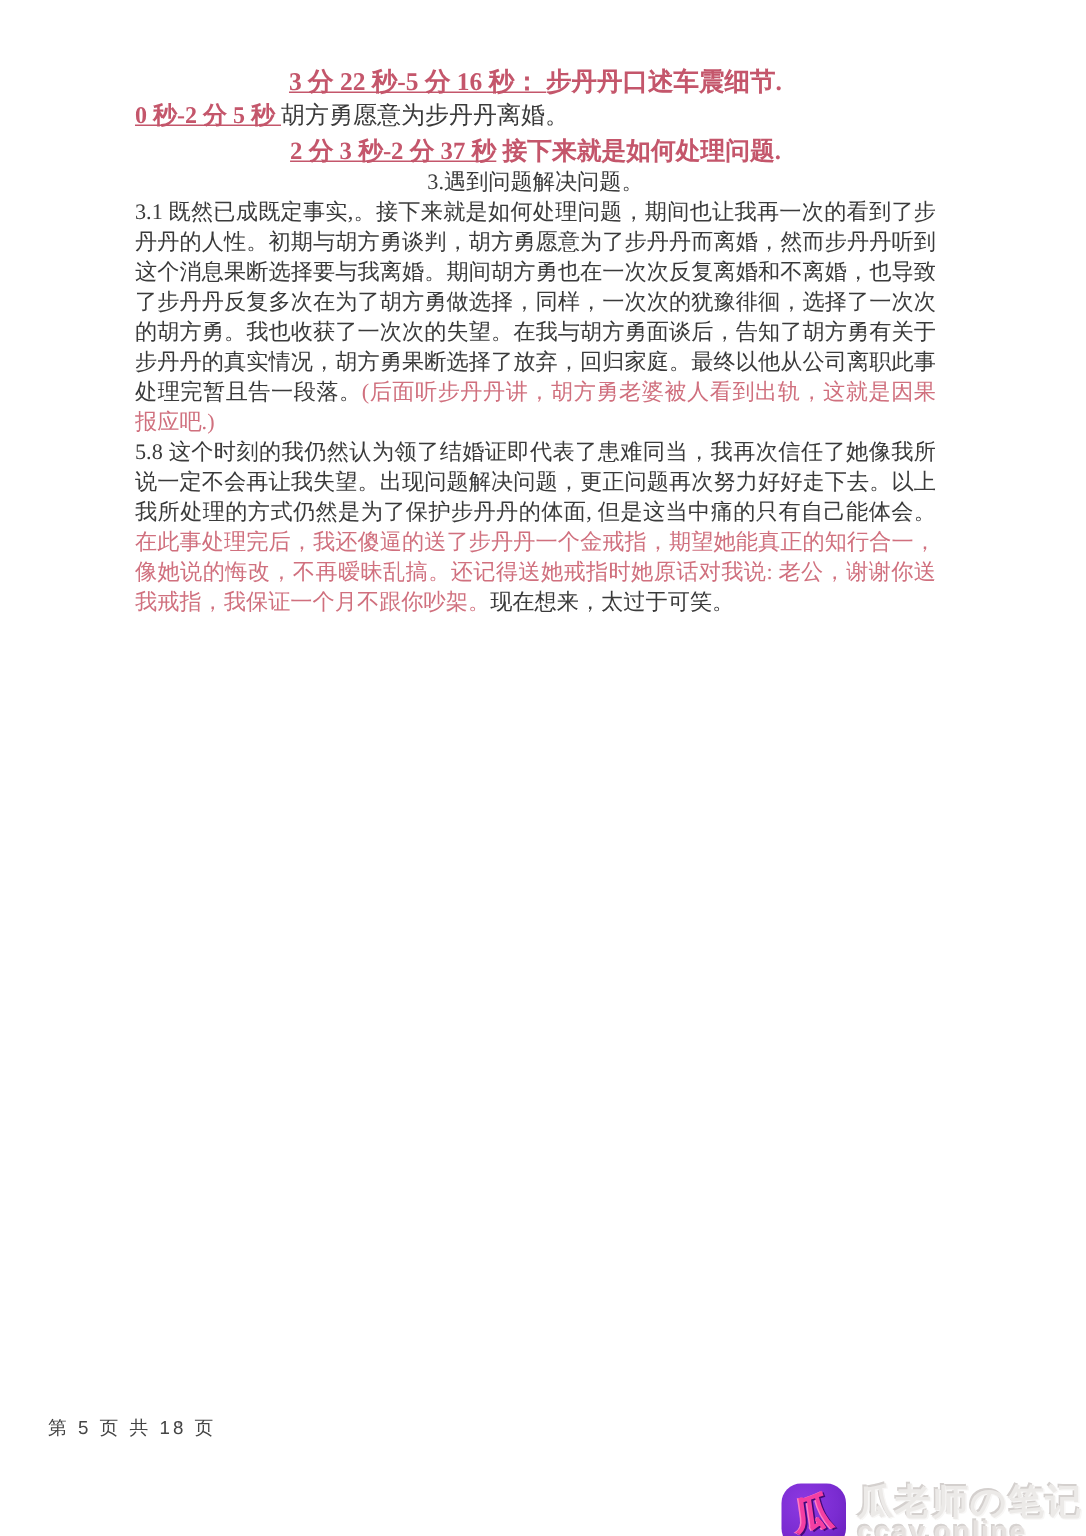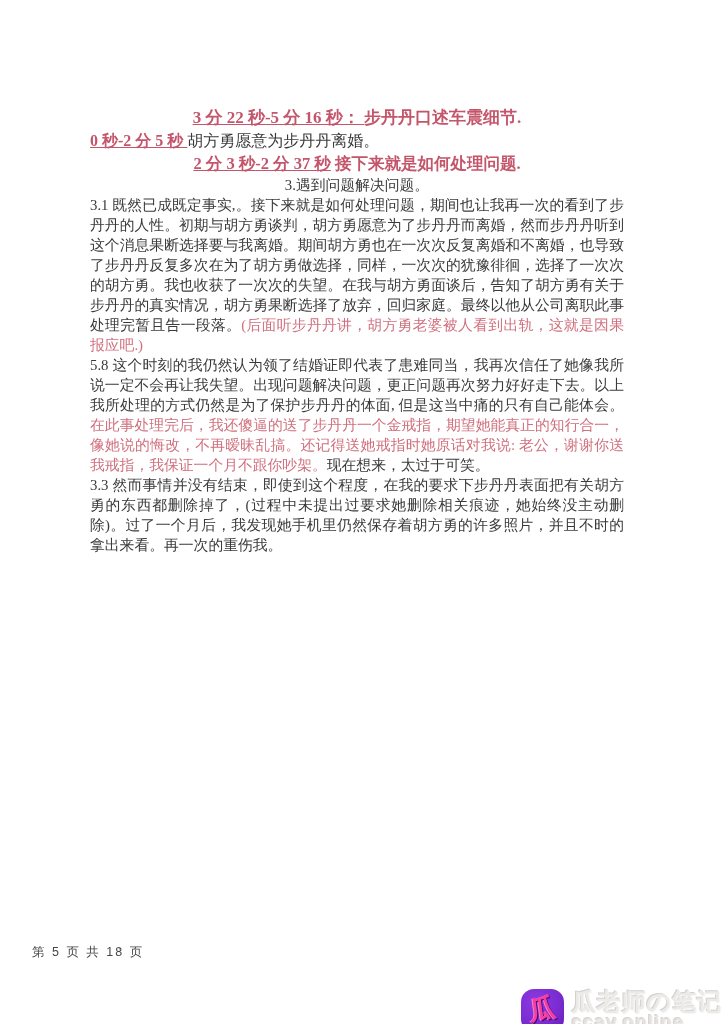--- a/index.html
+++ b/index.html
@@ -7,21 +7,21 @@
     width:724px; height:1024px;
     background:#ffffff;
     overflow:hidden;
     position:relative;
     font-family:"Liberation Serif","DejaVu Serif",serif;
   }
   .page { position:relative; width:724px; height:1024px; background:var(--page-bg,#fff); }
 
   .doc {
     position:absolute; top:0; left:0;
-    padding:106px 100px 0 90px;
+    padding:43px 100px 0 90px;
     width:534px;
   }
   .doc p { margin:0; }
 
   .p-title   { font-size:17px;   line-height:23px; text-align:center;  color:var(--red-heading); font-weight:bold; }
   .p-h2      { font-size:18.5px; line-height:42px; text-align:justify; color:var(--ink); margin-top:26px; }
   .p-note    { font-size:16px;   line-height:22px; text-align:center;  color:var(--red-heading); font-weight:bold; margin-top:36px; }
   .p-time    { font-size:16px; line-height:23px; text-align:left;    color:var(--ink); margin-top:22px; }
   .p-center2 { font-size:16.5px; line-height:23px; text-align:center;  color:var(--red-heading); font-weight:bold; margin-top:24px; }
   .p-section { font-size:14.8px; line-height:20px; text-align:center;    color:var(--ink); margin-top:42px; }
@@ -84,21 +84,20 @@
 
 <div class="page">
 
   <div class="doc">
     <p class="p-title"><span class="seg u">3 分 22 秒-5 分 16 秒： </span><span class="seg">步丹丹口述车震细节.</span></p>
     <p class="p-time"><span class="seg red-strong u">0 秒-2 分 5 秒 </span><span class="seg">胡方勇愿意为步丹丹离婚。</span></p>
     <p class="p-center2"><span class="seg u">2 分 3 秒-2 分 37 秒</span><span class="seg"> 接下来就是如何处理问题.</span></p>
     <p class="p-section"><span class="seg">3.遇到问题解决问题。</span></p>
     <p class="p-body mt-11"><span class="seg">3.1 既然已成既定事实,。接下来就是如何处理问题，期间也让我再一次的看到了步丹丹的人性。初期与胡方勇谈判，胡方勇愿意为了步丹丹而离婚，然而步丹丹听到这个消息果断选择要与我离婚。期间胡方勇也在一次次反复离婚和不离婚，也导致了步丹丹反复多次在为了胡方勇做选择，同样，一次次的犹豫徘徊，选择了一次次的胡方勇。我也收获了一次次的失望。在我与胡方勇面谈后，告知了胡方勇有关于步丹丹的真实情况，胡方勇果断选择了放弃，回归家庭。最终以他从公司离职此事处理完暂且告一段落。</span><span class="seg red">(后面听步丹丹讲，胡方勇老婆被人看到出轨，这就是因果报应吧.)</span></p>
     <p class="p-body mt-7"><span class="seg">5.8 这个时刻的我仍然认为领了结婚证即代表了患难同当，我再次信任了她像我所说一定不会再让我失望。出现问题解决问题，更正问题再次努力好好走下去。以上我所处理的方式仍然是为了保护步丹丹的体面, 但是这当中痛的只有自己能体会。</span><span class="seg red">在此事处理完后，我还傻逼的送了步丹丹一个金戒指，期望她能真正的知行合一，像她说的悔改，不再暧昧乱搞。还记得送她戒指时她原话对我说: 老公，谢谢你送我戒指，我保证一个月不跟你吵架。</span><span class="seg">现在想来，太过于可笑。</span></p>
-    <p class="p-body mt-5"><span class="seg">3.3 然而事情并没有结束，即使到这个程度，在我的要求下步丹丹表面把有关胡方勇的东西都删除掉了，(过程中未提出过要求她删除相关痕迹，她始终没主动删除)。过了一个月后，我发现她手机里仍然保存着胡方勇的许多照片，并且不时的拿出来看。再一次的重伤我。</span></p>
   </div>
 
   <div class="footer-row">
     <span class="stray-mark">’</span>
     <div class="page-number">第 5 页 共 18 页</div>
   </div>
 
   <div class="watermark">
     <div class="wm-icon">
       <span class="glyph">瓜</span>

